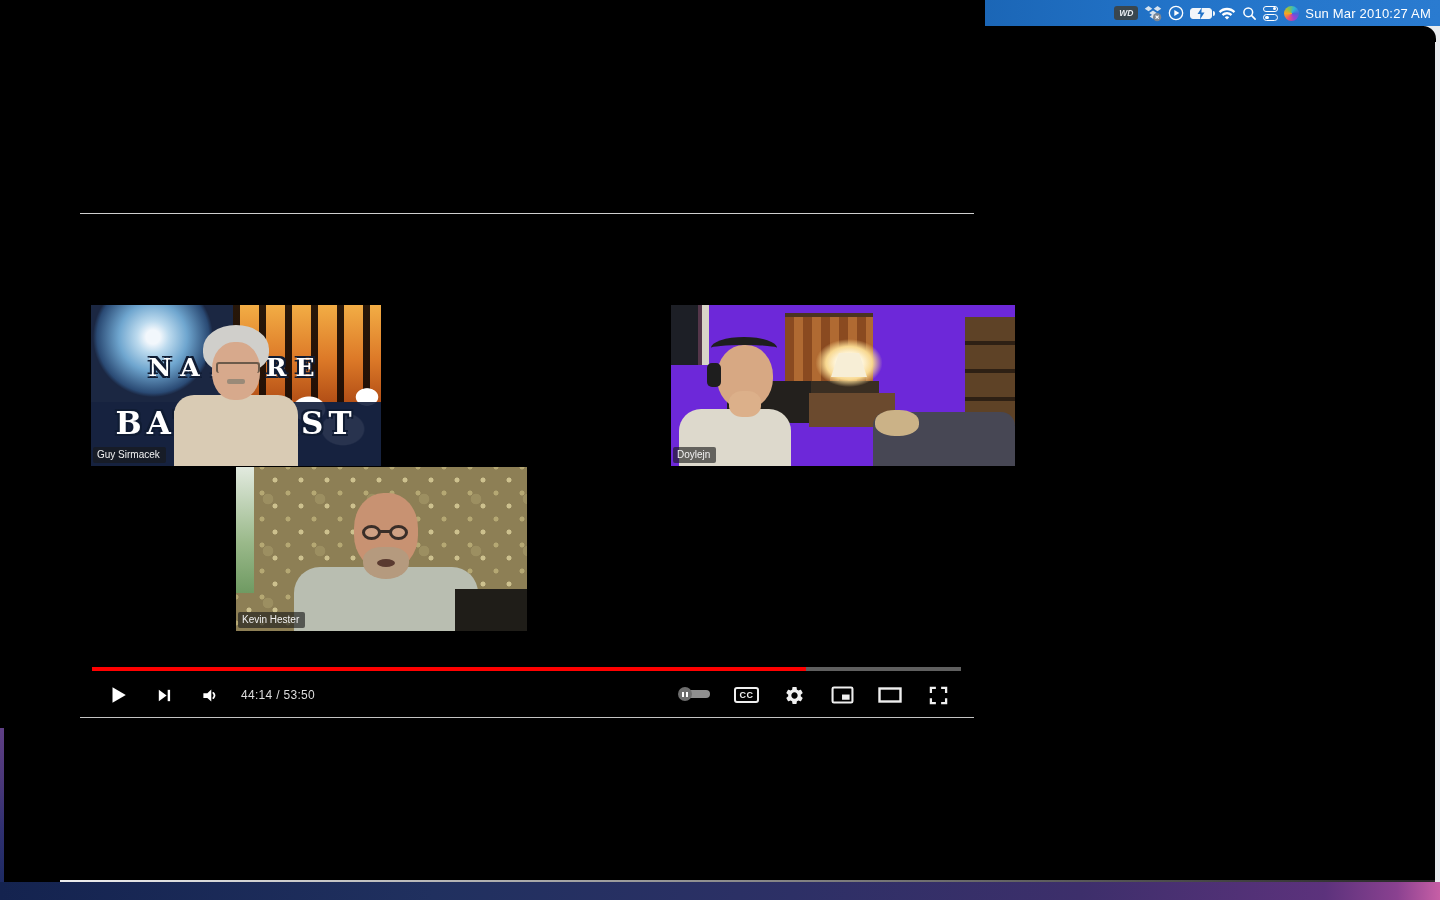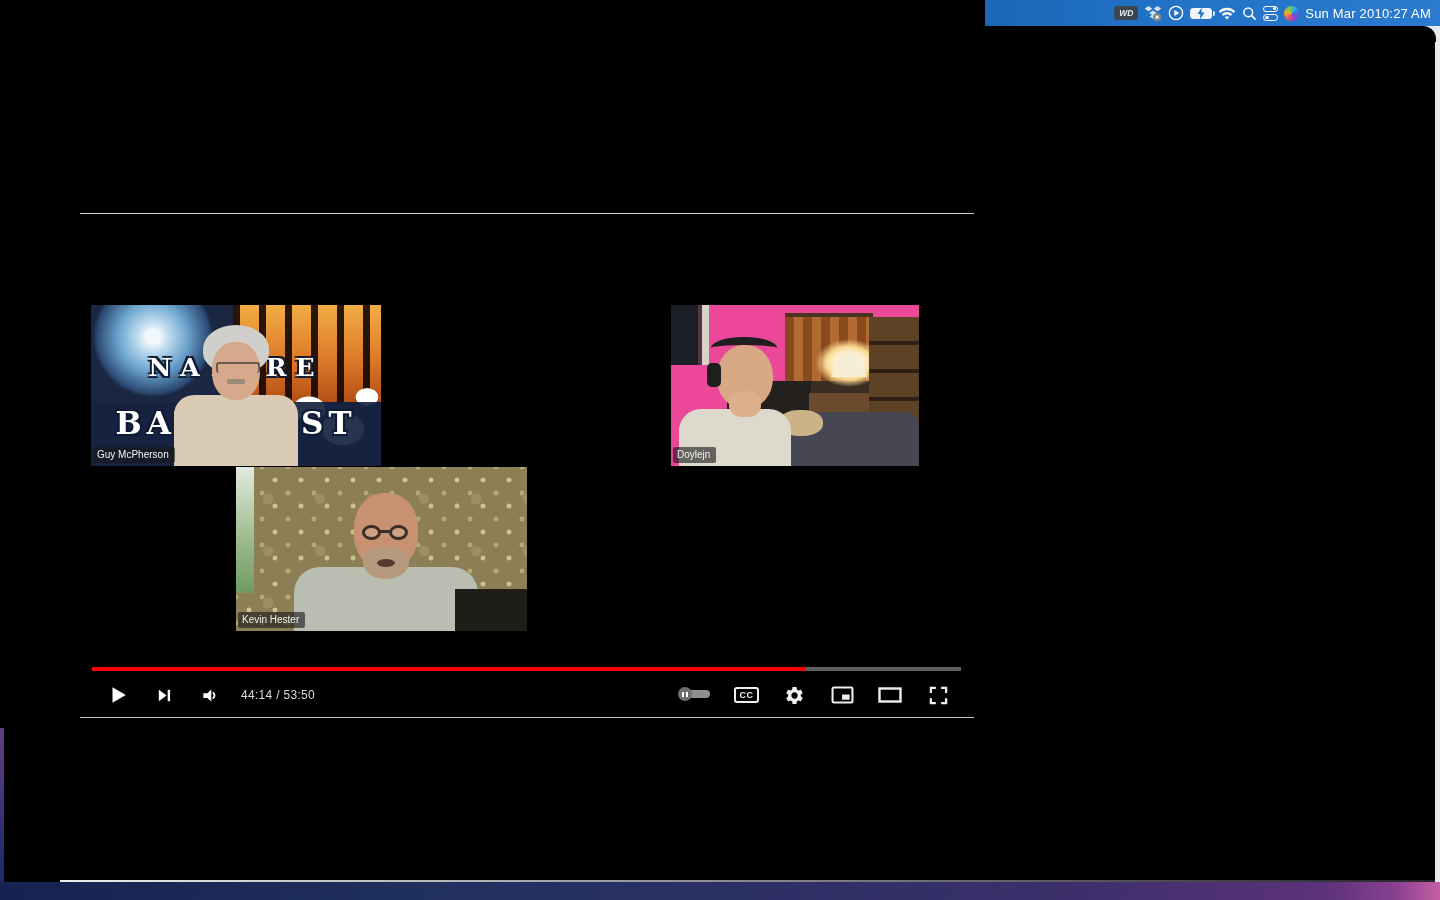--- a/index.html
+++ b/index.html
@@ -82,21 +82,21 @@
     border-radius:48px 48px 16px 16px;}
   .t2-face{left:110px;top:26px;width:70px;height:88px;
     background:linear-gradient(180deg,#cb9268 0%,#b67a52 100%);border-radius:50% 50% 46% 46%;}
   .t2-eye{top:62px;width:12px;height:4px;background:#4a2e1e;border-radius:0 0 8px 8px;}
   .t2-eye.l{left:124px;} .t2-eye.r{left:154px;}
   .t2-smile{left:131px;top:88px;width:28px;height:11px;background:#fff;
     border:2px solid #a33a3a;border-radius:5px/6px;box-sizing:border-box;}
   .t2-top{left:98px;top:146px;width:94px;height:15px;background:#3a2430;border-radius:8px 8px 0 0;}
 
   
-  .tile3{left:671px;top:305px;width:248px;height:161px;background:#ec4899;}
+  .tile3{left:671px;top:305px;width:344px;height:161px;background:#6d28d9;}
   .t3-window{left:0;top:0;width:38px;height:60px;background:linear-gradient(90deg,#1d1f26 0 70%,#54364a 70% 82%,#d8d4c8 82%);}
   .t3-tap{left:114px;top:8px;width:88px;height:78px;background:
     repeating-linear-gradient(90deg,#8a4a20 0 9px,#b06a32 9px 18px);border-top:4px solid #4a3420;box-sizing:border-box;}
   .t3-glow{left:136px;top:28px;width:84px;height:60px;
     background:radial-gradient(closest-side,#fff7e0 0 30%,#f8d890 55%,rgba(248,216,144,0) 80%);}
   .t3-shade{left:160px;top:48px;width:36px;height:24px;background:#f7eed6;
     clip-path:polygon(22% 0,78% 0,100% 100%,0 100%);}
   .t3-furn{left:56px;top:76px;width:152px;height:42px;background:linear-gradient(90deg,#23201d 0 55%,#3a2e22 55%);}
   .t3-dresser{left:138px;top:88px;width:86px;height:34px;background:#6b4a2e;}
   .t3-shelf{right:0;top:12px;width:50px;height:114px;background:
@@ -181,21 +181,21 @@
   <div class="abs tile tile1">
     <div class="abs t1-scene"></div>
     <div class="abs t1-bottom"></div>
     <div class="abs t1-title t1-title1">NATURE</div>
     <div class="abs t1-title t1-title2">BATS LAST</div>
     <div class="abs t1-torso"></div>
     <div class="abs t1-hair"></div>
     <div class="abs t1-face"></div>
     <div class="abs t1-glasses"></div>
     <div class="abs t1-stache"></div>
-    <div class="name-tag">Guy McPherson</div>
+    <div class="name-tag">Guy Sirmacek</div>
   </div>
 
 
   <div class="abs tile tile3">
     <div class="abs t3-window"></div>
     <div class="abs t3-tap"></div>
     <div class="abs t3-furn"></div>
     <div class="abs t3-dresser"></div>
     <div class="abs t3-glow"></div>
     <div class="abs t3-shade"></div>

